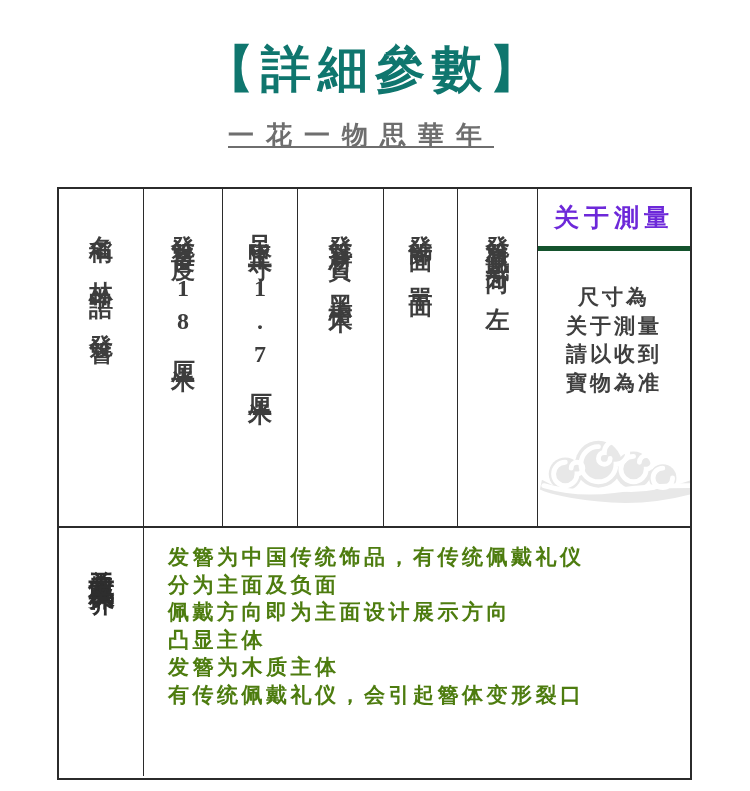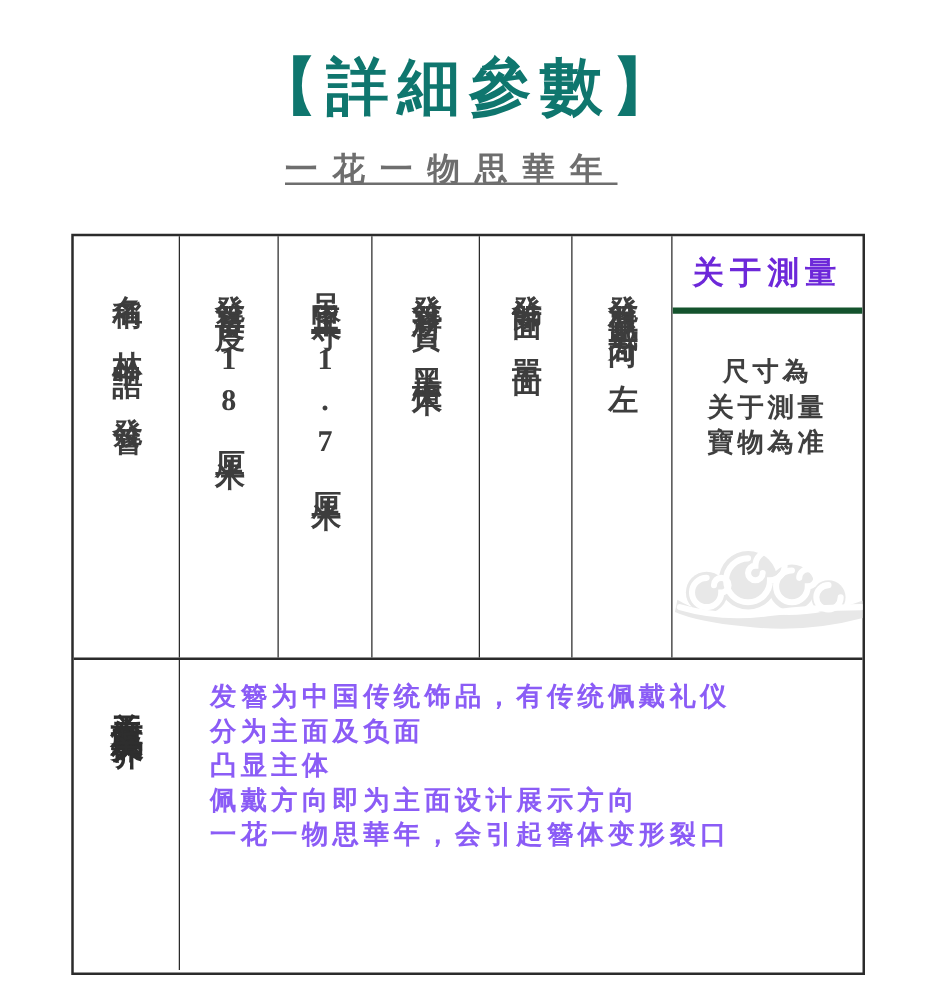--- a/index.html
+++ b/index.html
@@ -85,21 +85,21 @@
   .care-header .vtext { font-size:26px; font-weight:bold; letter-spacing:3px; color:#2e2e2e; }
   .care-body {
     flex:1;
     padding:16px 8px 0 24px;
     overflow:hidden;
   }
   .care-line {
     font-size:21px; font-weight:600;
     line-height:27.5px;
     letter-spacing:3.5px;
-    color:#8b5cf6;
+    color:#4d7c0f;
     white-space:nowrap;
   }
 </style>
 </head>
 <body>
 
 <div class="page">
 
   <div class="page-title">【詳細參數】</div>
   <div class="page-subtitle">一花一物思華年</div>
@@ -124,20 +124,21 @@
       </div>
       <div class="vcell w6">
         <span class="vtext">發簪佩戴方向：左</span>
       </div>
 
       <div class="measure-cell">
         <div class="measure-title">关于測量</div>
         <div class="measure-body">
           <div>尺寸為</div>
           <div>关于測量</div>
+          <div>請以收到</div>
           <div>寶物為准</div>
         </div>
         <div class="cloud-wrap">
           <svg width="156" height="74" viewBox="0 0 160 74" xmlns="http://www.w3.org/2000/svg">
             <g fill="#e8e8e8" stroke="none">
               <circle cx="28" cy="38" r="17"></circle>
               <circle cx="62" cy="28" r="24"></circle>
               <circle cx="98" cy="34" r="19"></circle>
               <circle cx="128" cy="42" r="14"></circle>
               <path d="M4,44 Q30,60 70,54 Q110,62 158,44 L160,58 Q110,72 60,66 Q20,62 2,54 Z"></path>
@@ -154,20 +155,21 @@
       </div>
     </div>
 
     <div class="row-bottom">
       <div class="care-header">
         <span class="vtext">关于佩戴及保养</span>
       </div>
       <div class="care-body">
         <div class="care-line">发簪为中国传统饰品，有传统佩戴礼仪</div>
         <div class="care-line">分为主面及负面</div>
+        <div class="care-line">佩戴方向即为主面设计展示方向</div>
         <div class="care-line">凸显主体</div>
-        <div class="care-line">佩戴方向即为主面设计展示方向</div>
-        <div class="care-line">一花一物思華年，会引起簪体变形裂口</div>
+        <div class="care-line">发簪为木质主体</div>
+        <div class="care-line">有传统佩戴礼仪，会引起簪体变形裂口</div>
       </div>
     </div>
 
   </div>
 </div>
 
 </body></html>

